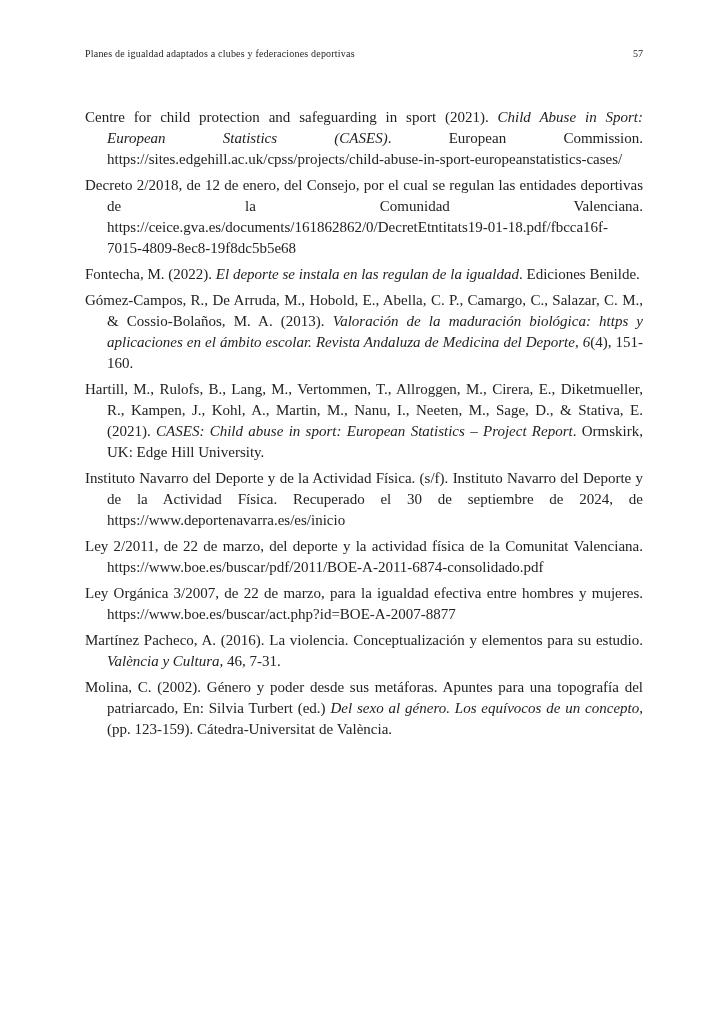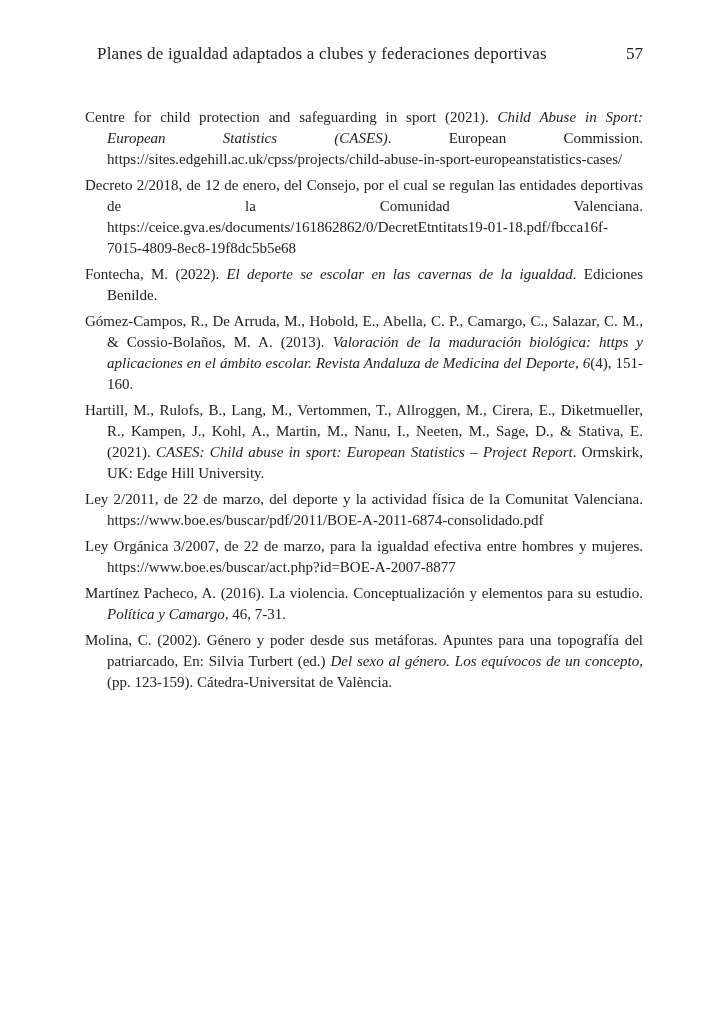--- a/index.html
+++ b/index.html
@@ -10,24 +10,23 @@
     background: #ffffff;
     font-family: "Liberation Serif", serif;
     color: #222222;
     padding: 44px 85px 0 85px;
     position: relative;
   }
   .running-header {
     display: flex;
     justify-content: space-between;
     align-items: flex-end;
-    font-size: 17px;
+    font-size: 10px;
     line-height: 19px;
     margin-bottom: 44px;
-    margin-left: 12px;
   }
   .running-header .title { letter-spacing: 0.2px; }
   .references p.ref {
     font-size: 15px;
     line-height: 21px;
     text-align: justify;
     margin: 0 0 5px 0;
     padding-left: 22px;
     text-indent: -22px;
     overflow-wrap: break-word;
@@ -39,21 +38,22 @@
 
 <div class="page">
   <header class="running-header">
     <span class="title">Planes de igualdad adaptados a clubes y federaciones deportivas</span>
     <span class="page-number">57</span>
   </header>
 
   <main class="references" id="references-list">
       <p class="ref"><span>Centre for child protection and safeguarding in sport (2021). </span><em>Child Abuse in Sport: European Statistics (CASES)</em><span>. European Commission. https://sites.edgehill.ac.uk/cpss/projects/child-abuse-in-sport-europeanstatistics-cases/</span></p>
       <p class="ref"><span>Decreto 2/2018, de 12 de enero, del Consejo, por el cual se regulan las entidades deportivas de la Comunidad Valenciana. https://ceice.gva.es/documents/161862862/0/DecretEtntitats19-01-18.pdf/fbcca16f-7015-4809-8ec8-19f8dc5b5e68</span></p>
-      <p class="ref"><span>Fontecha, M. (2022). </span><em>El deporte se escolar en las cavernas de la igualdad</em><span>. Ediciones Benilde.</span></p>
+      <p class="ref"><span>Fontecha, M. (2022). </span><em>El deporte se instala en las regulan de la igualdad</em><span>. Ediciones Benilde.</span></p>
       <p class="ref"><span>Gómez-Campos, R., De Arruda, M., Hobold, E., Abella, C. P., Camargo, C., Salazar, C. M., &amp; Cossio-Bolaños, M. A. (2013). </span><em>Valoración de la maduración biológica: https y aplicaciones en el ámbito escolar. Revista Andaluza de Medicina del Deporte</em><span>, </span><em>6</em><span>(4), 151-160.</span></p>
       <p class="ref"><span>Hartill, M., Rulofs, B., Lang, M., Vertommen, T., Allroggen, M., Cirera, E., Diketmueller, R., Kampen, J., Kohl, A., Martin, M., Nanu, I., Neeten, M., Sage, D., &amp; Stativa, E. (2021). </span><em>CASES: Child abuse in sport: European Statistics – Project Report</em><span>. Ormskirk, UK: Edge Hill University.</span></p>
+      <p class="ref"><span>Instituto Navarro del Deporte y de la Actividad Física. (s/f). Instituto Navarro del Deporte y de la Actividad Física. Recuperado el 30 de septiembre de 2024, de https://www.deportenavarra.es/es/inicio</span></p>
       <p class="ref"><span>Ley 2/2011, de 22 de marzo, del deporte y la actividad física de la Comunitat Valenciana. https://www.boe.es/buscar/pdf/2011/BOE-A-2011-6874-consolidado.pdf</span></p>
       <p class="ref"><span>Ley Orgánica 3/2007, de 22 de marzo, para la igualdad efectiva entre hombres y mujeres. https://www.boe.es/buscar/act.php?id=BOE-A-2007-8877</span></p>
-      <p class="ref"><span>Martínez Pacheco, A. (2016). La violencia. Conceptualización y elementos para su estudio. </span><em>Política y Camargo</em><span>, 46, 7-31.</span></p>
+      <p class="ref"><span>Martínez Pacheco, A. (2016). La violencia. Conceptualización y elementos para su estudio. </span><em>València y Cultura</em><span>, 46, 7-31.</span></p>
       <p class="ref"><span>Molina, C. (2002). Género y poder desde sus metáforas. Apuntes para una topografía del patriarcado, En: Silvia Turbert (ed.) </span><em>Del sexo al género. Los equívocos de un concepto</em><span>, (pp. 123-159). Cátedra-Universitat de València.</span></p>
     </main>
 </div>
 
 </body></html>

